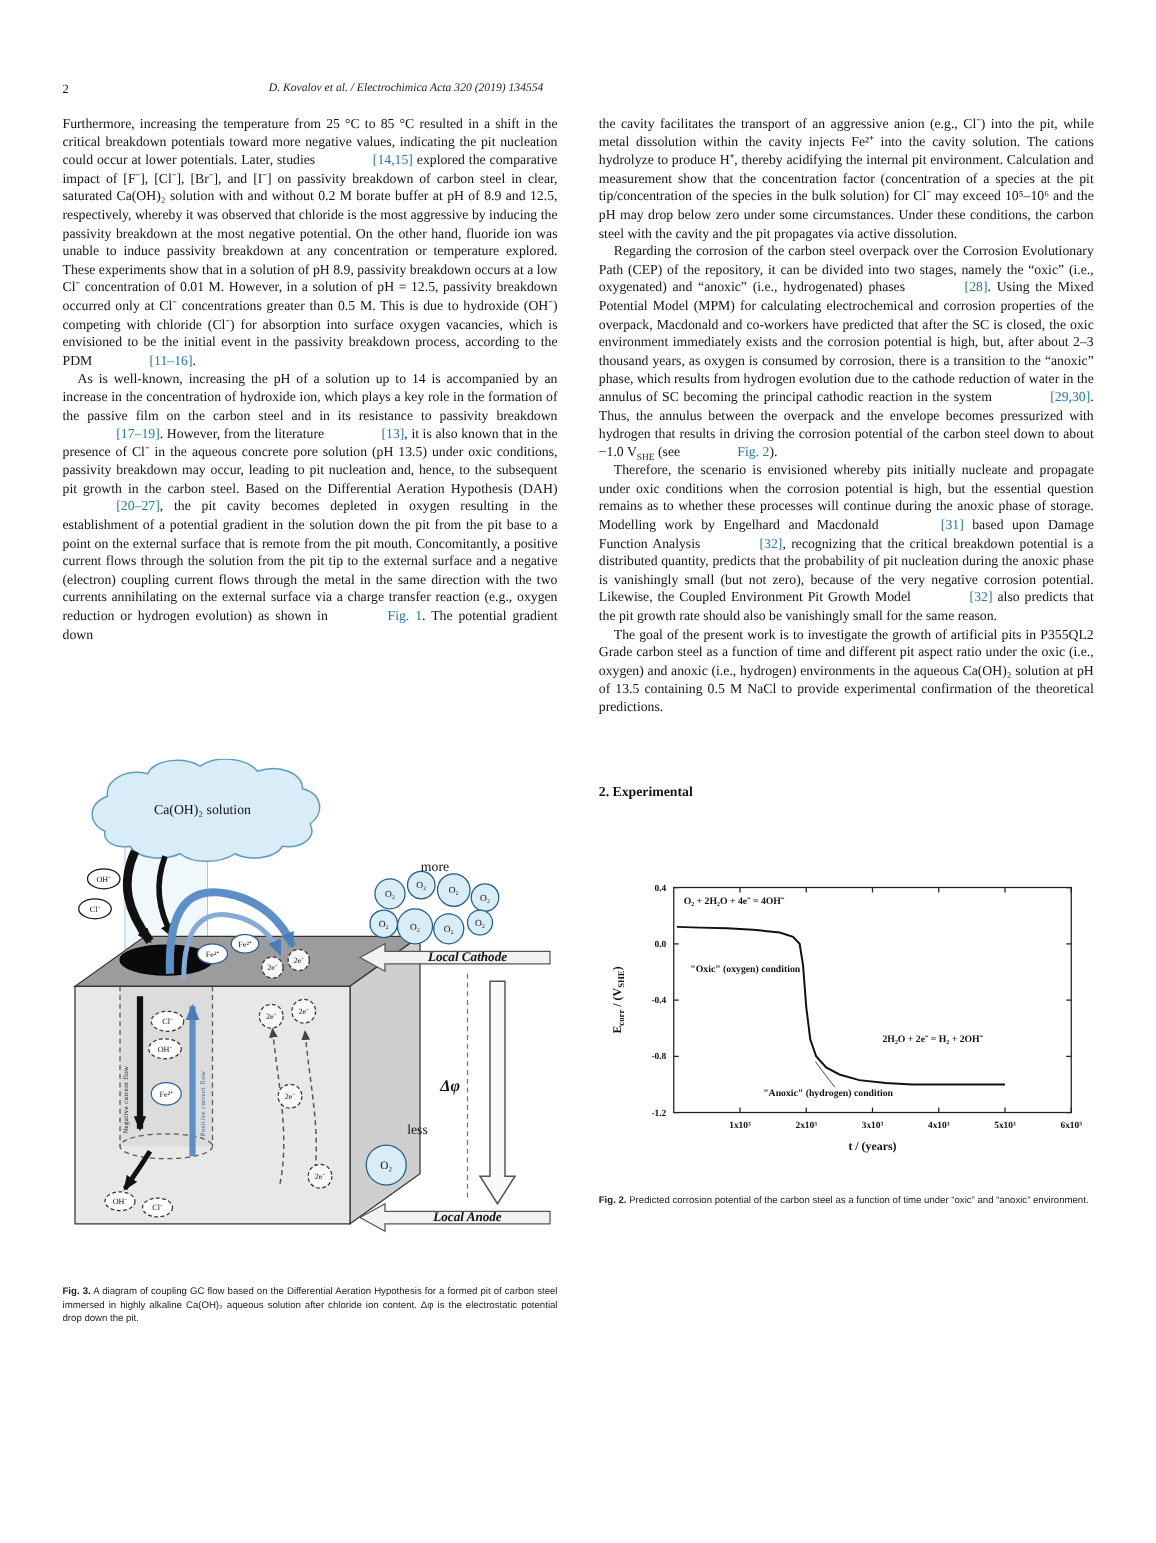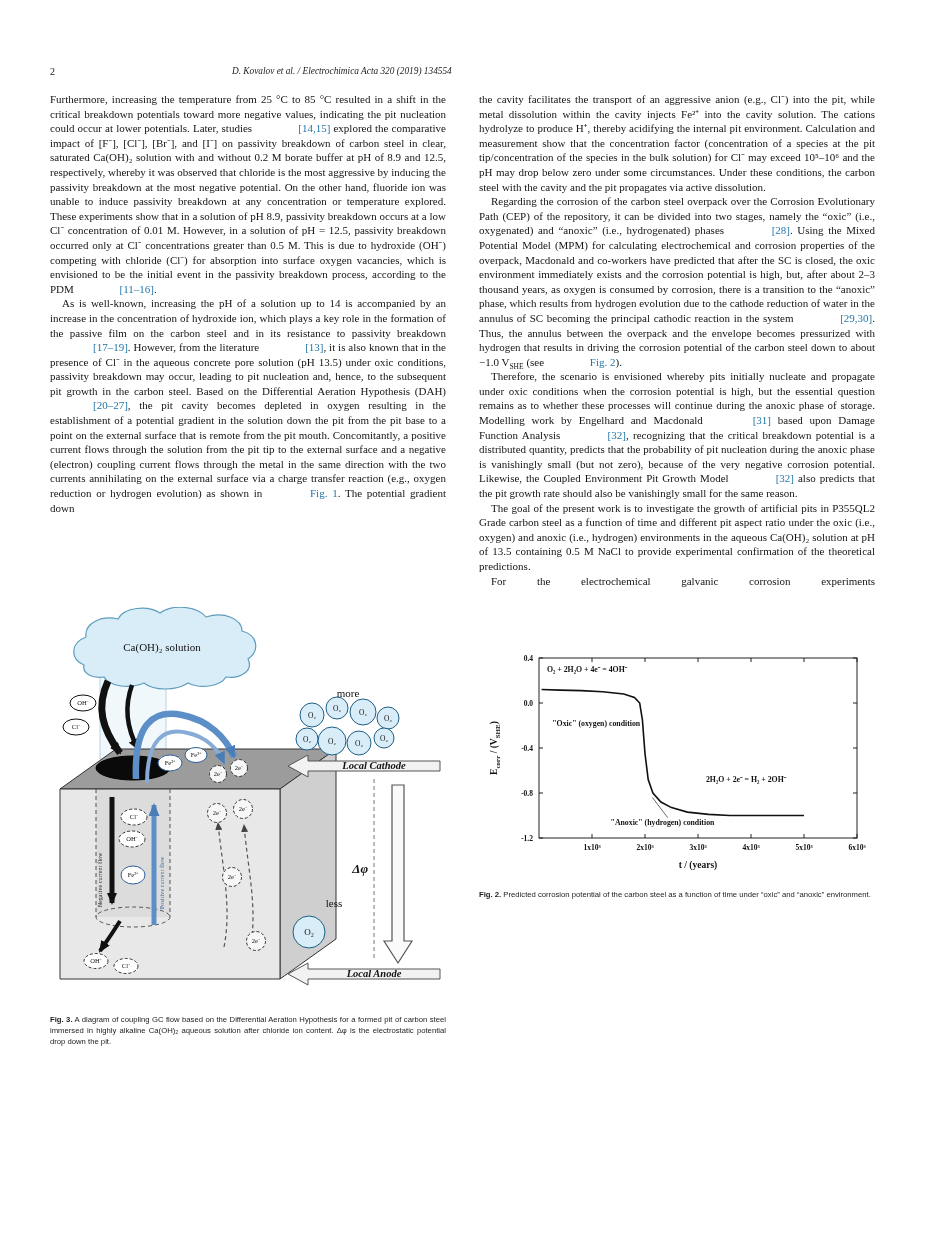--- a/index.html
+++ b/index.html
@@ -1,34 +1,34 @@
 <!DOCTYPE html>
 <html lang="en"><head>
 <meta charset="utf-8">
 <style>
   html,body{margin:0;padding:0;background:#ffffff;}
   .page{position:relative;width:925px;height:1234px;background:#fff;overflow:hidden;
         font-family:"Liberation Serif",serif;color:#141414;}
   .inner{padding:66px 50px 0 50px;}
   .hdr{position:relative;height:26px;}
   .pagenum{position:absolute;left:0;top:0;font-size:10px;}
-  .runhead{position:absolute;left:182px;top:0;font-size:9.3px;font-style:italic;color:#222;}
+  .runhead{position:absolute;left:165px;top:0;font-size:9.3px;font-style:italic;color:#222;}
   .cols{display:flex;gap:33px;}
   .col{width:396px;}
   p.body{margin:0;font-size:11px;line-height:14.6px;text-align:justify;hyphens:auto;-webkit-hyphens:auto;}
   p.ind{text-indent:12px;}
   p.jl{text-align-last:justify;}
   .cite{color:var(--cite-color,#2677a8);padding-left:43px;}
   p.body sub{font-size:7.5px;line-height:0;}
   h2.section{font-size:11px;font-weight:bold;margin:54px 0 16px 0;}
   figure{margin:0;}
   .fig1{margin-top:92px;}
   .fig2{margin-top:58px;}
   .figcap{font-family:"Liberation Sans",sans-serif;font-size:7.7px;line-height:10.8px;
-          text-align:justify;color:#1c1c1c;margin-top:0;}
+          text-align:justify;color:#1c1c1c;margin-top:12px;}
   .figcap b{font-weight:bold;}
   svg text{font-family:"Liberation Serif",serif;fill:#111;}
   .f-lab{font-size:11px;}
   .f-ion{font-size:6.5px;}
   .f-o2{font-size:7.5px;}
   .f-o2big{font-size:9px;}
   .f-side{font-size:10.5px;font-style:italic;font-weight:bold;}
   .f-dphi{font-size:13px;font-style:italic;font-weight:bold;}
   .f-rot{font-size:5.5px;letter-spacing:.3px;}
   .f-rot.pos{fill:#2f5f96;}
@@ -166,22 +166,22 @@
           <figcaption class="figcap"><b>Fig. 3.</b><span> A diagram of coupling GC flow based on the Differential Aeration Hypothesis for a formed pit of carbon steel immersed in highly alkaline Ca(OH)₂ aqueous solution after chloride ion content. Δφ is the electrostatic potential drop down the pit.</span></figcaption>
         </figure>
       </div>
 
       <div class="col">
         <p class="body"><span>the cavity facilitates the transport of an aggressive anion (e.g., Cl⁻) into the pit, while metal dissolution within the cavity injects Fe²⁺ into the cavity solution. The cations hydrolyze to produce H⁺, thereby acidifying the internal pit environment. Calculation and measurement show that the concentration factor (concentration of a species at the pit tip/concentration of the species in the bulk solution) for Cl⁻ may exceed 10⁵–10⁶ and the pH may drop below zero under some circumstances. Under these conditions, the carbon steel with the cavity and the pit propagates via active dissolution.</span></p>
         <p class="body ind"><span>Regarding the corrosion of the carbon steel overpack over the Corrosion Evolutionary Path (CEP) of the repository, it can be divided into two stages, namely the “oxic” (i.e., oxygenated) and “anoxic” (i.e., hydrogenated) phases </span><span class="cite">[28]</span><span>. Using the Mixed Potential Model (MPM) for calculating electrochemical and corrosion properties of the overpack, Macdonald and co-workers have predicted that after the SC is closed, the oxic environment immediately exists and the corrosion potential is high, but, after about 2–3 thousand years, as oxygen is consumed by corrosion, there is a transition to the “anoxic” phase, which results from hydrogen evolution due to the cathode reduction of water in the annulus of SC becoming the principal cathodic reaction in the system </span><span class="cite">[29,30]</span><span>. Thus, the annulus between the overpack and the envelope becomes pressurized with hydrogen that results in driving the corrosion potential of the carbon steel down to about −1.0 V</span><sub>SHE</sub><span> (see </span><span class="cite">Fig. 2</span><span>).</span></p>
         <p class="body ind"><span>Therefore, the scenario is envisioned whereby pits initially nucleate and propagate under oxic conditions when the corrosion potential is high, but the essential question remains as to whether these processes will continue during the anoxic phase of storage. Modelling work by Engelhard and Macdonald </span><span class="cite">[31]</span><span> based upon Damage Function Analysis </span><span class="cite">[32]</span><span>, recognizing that the critical breakdown potential is a distributed quantity, predicts that the probability of pit nucleation during the anoxic phase is vanishingly small (but not zero), because of the very negative corrosion potential. Likewise, the Coupled Environment Pit Growth Model </span><span class="cite">[32]</span><span> also predicts that the pit growth rate should also be vanishingly small for the same reason.</span></p>
         <p class="body ind"><span>The goal of the present work is to investigate the growth of artificial pits in P355QL2 Grade carbon steel as a function of time and different pit aspect ratio under the oxic (i.e., oxygen) and anoxic (i.e., hydrogen) environments in the aqueous Ca(OH)₂ solution at pH of 13.5 containing 0.5 M NaCl to provide experimental confirmation of the theoretical predictions.</span></p>
 
-
-        <p class="body ind jl"><span>For the electrochemical galvanic corrosion experiments</span></p>
+        <h2 class="section">2. Experimental</h2>
+
 
         <figure class="fig2">
           <svg id="fig2-plot" width="396" height="240" viewBox="0 0 396 240">
               <rect x="60" y="12" width="318" height="180" fill="none" stroke="#222" stroke-width="1"></rect>
               <line x1="113" y1="192" x2="113" y2="188" stroke="#222"></line>
               <line x1="113" y1="12" x2="113" y2="16" stroke="#222"></line>
               <text x="113" y="204" text-anchor="middle" class="tick">1x10³</text>
               <line x1="166" y1="192" x2="166" y2="188" stroke="#222"></line>
               <line x1="166" y1="12" x2="166" y2="16" stroke="#222"></line>
               <text x="166" y="204" text-anchor="middle" class="tick">2x10³</text>

